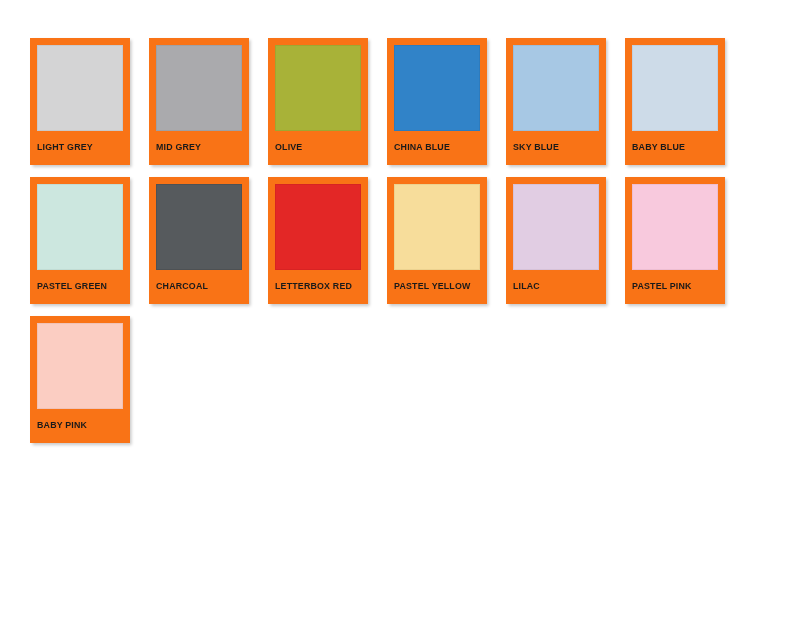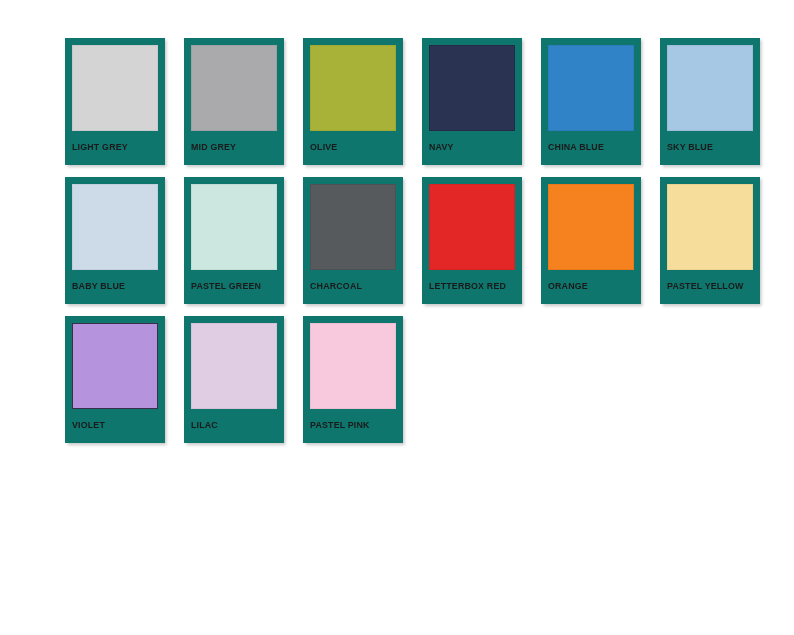--- a/index.html
+++ b/index.html
@@ -30,25 +30,24 @@
     column-gap: 19px;
     row-gap: 6px;
     justify-content: start;
     align-content: start;
   }
 
   .swatch-card {
     position: relative;
     width: 100px;
     height: 127px;
-    background: #0f766e;
+    background: #f97316;
     box-sizing: border-box;
     padding: 7px 7px 0 7px;
     box-shadow: 1.5px 2px 3px rgba(0, 0, 0, 0.22);
-    margin-left: 35px;
   }
 
   .swatch-color {
     width: 86px;
     height: 86px;
     box-sizing: border-box;
     display: block;
   }
 
   .swatch-label {
@@ -76,24 +75,20 @@
       </div>
       <div class="swatch-card">
         <div class="swatch-color" style="background: rgb(170, 170, 173); border: 1px solid rgb(160, 160, 163);"></div>
         <div class="swatch-label">MID GREY</div>
       </div>
       <div class="swatch-card">
         <div class="swatch-color" style="background: rgb(168, 178, 56); border: 1px solid rgb(158, 167, 50);"></div>
         <div class="swatch-label">OLIVE</div>
       </div>
       <div class="swatch-card">
-        <div class="swatch-color" style="background: rgb(43, 51, 83); border: 1px solid rgb(36, 43, 72);"></div>
-        <div class="swatch-label">NAVY</div>
-      </div>
-      <div class="swatch-card">
         <div class="swatch-color" style="background: rgb(49, 131, 200); border: 1px solid rgb(45, 123, 189);"></div>
         <div class="swatch-label">CHINA BLUE</div>
       </div>
       <div class="swatch-card">
         <div class="swatch-color" style="background: rgb(167, 200, 228); border: 1px solid rgb(156, 189, 217);"></div>
         <div class="swatch-label">SKY BLUE</div>
       </div>
       <div class="swatch-card">
         <div class="swatch-color" style="background: rgb(205, 219, 232); border: 1px solid rgb(194, 208, 221);"></div>
         <div class="swatch-label">BABY BLUE</div>
@@ -104,33 +99,29 @@
       </div>
       <div class="swatch-card">
         <div class="swatch-color" style="background: rgb(86, 90, 93); border: 1px solid rgb(77, 81, 84);"></div>
         <div class="swatch-label">CHARCOAL</div>
       </div>
       <div class="swatch-card">
         <div class="swatch-color" style="background: rgb(227, 39, 38); border: 1px solid rgb(215, 35, 34);"></div>
         <div class="swatch-label">LETTERBOX RED</div>
       </div>
       <div class="swatch-card">
-        <div class="swatch-color" style="background: rgb(245, 130, 31); border: 1px solid rgb(233, 120, 27);"></div>
-        <div class="swatch-label">ORANGE</div>
-      </div>
-      <div class="swatch-card">
         <div class="swatch-color" style="background: rgb(247, 221, 155); border: 1px solid rgb(236, 210, 144);"></div>
         <div class="swatch-label">PASTEL YELLOW</div>
-      </div>
-      <div class="swatch-card">
-        <div class="swatch-color" style="background: rgb(182, 148, 221); border: 1px solid rgb(58, 47, 74);"></div>
-        <div class="swatch-label">VIOLET</div>
       </div>
       <div class="swatch-card">
         <div class="swatch-color" style="background: rgb(225, 205, 227); border: 1px solid rgb(214, 194, 216);"></div>
         <div class="swatch-label">LILAC</div>
       </div>
       <div class="swatch-card">
         <div class="swatch-color" style="background: rgb(248, 201, 221); border: 1px solid rgb(237, 190, 210);"></div>
         <div class="swatch-label">PASTEL PINK</div>
       </div>
+      <div class="swatch-card">
+        <div class="swatch-color" style="background: rgb(251, 205, 194); border: 1px solid rgb(240, 194, 183);"></div>
+        <div class="swatch-label">BABY PINK</div>
+      </div>
     </div>
 </div>
 
 </body></html>

